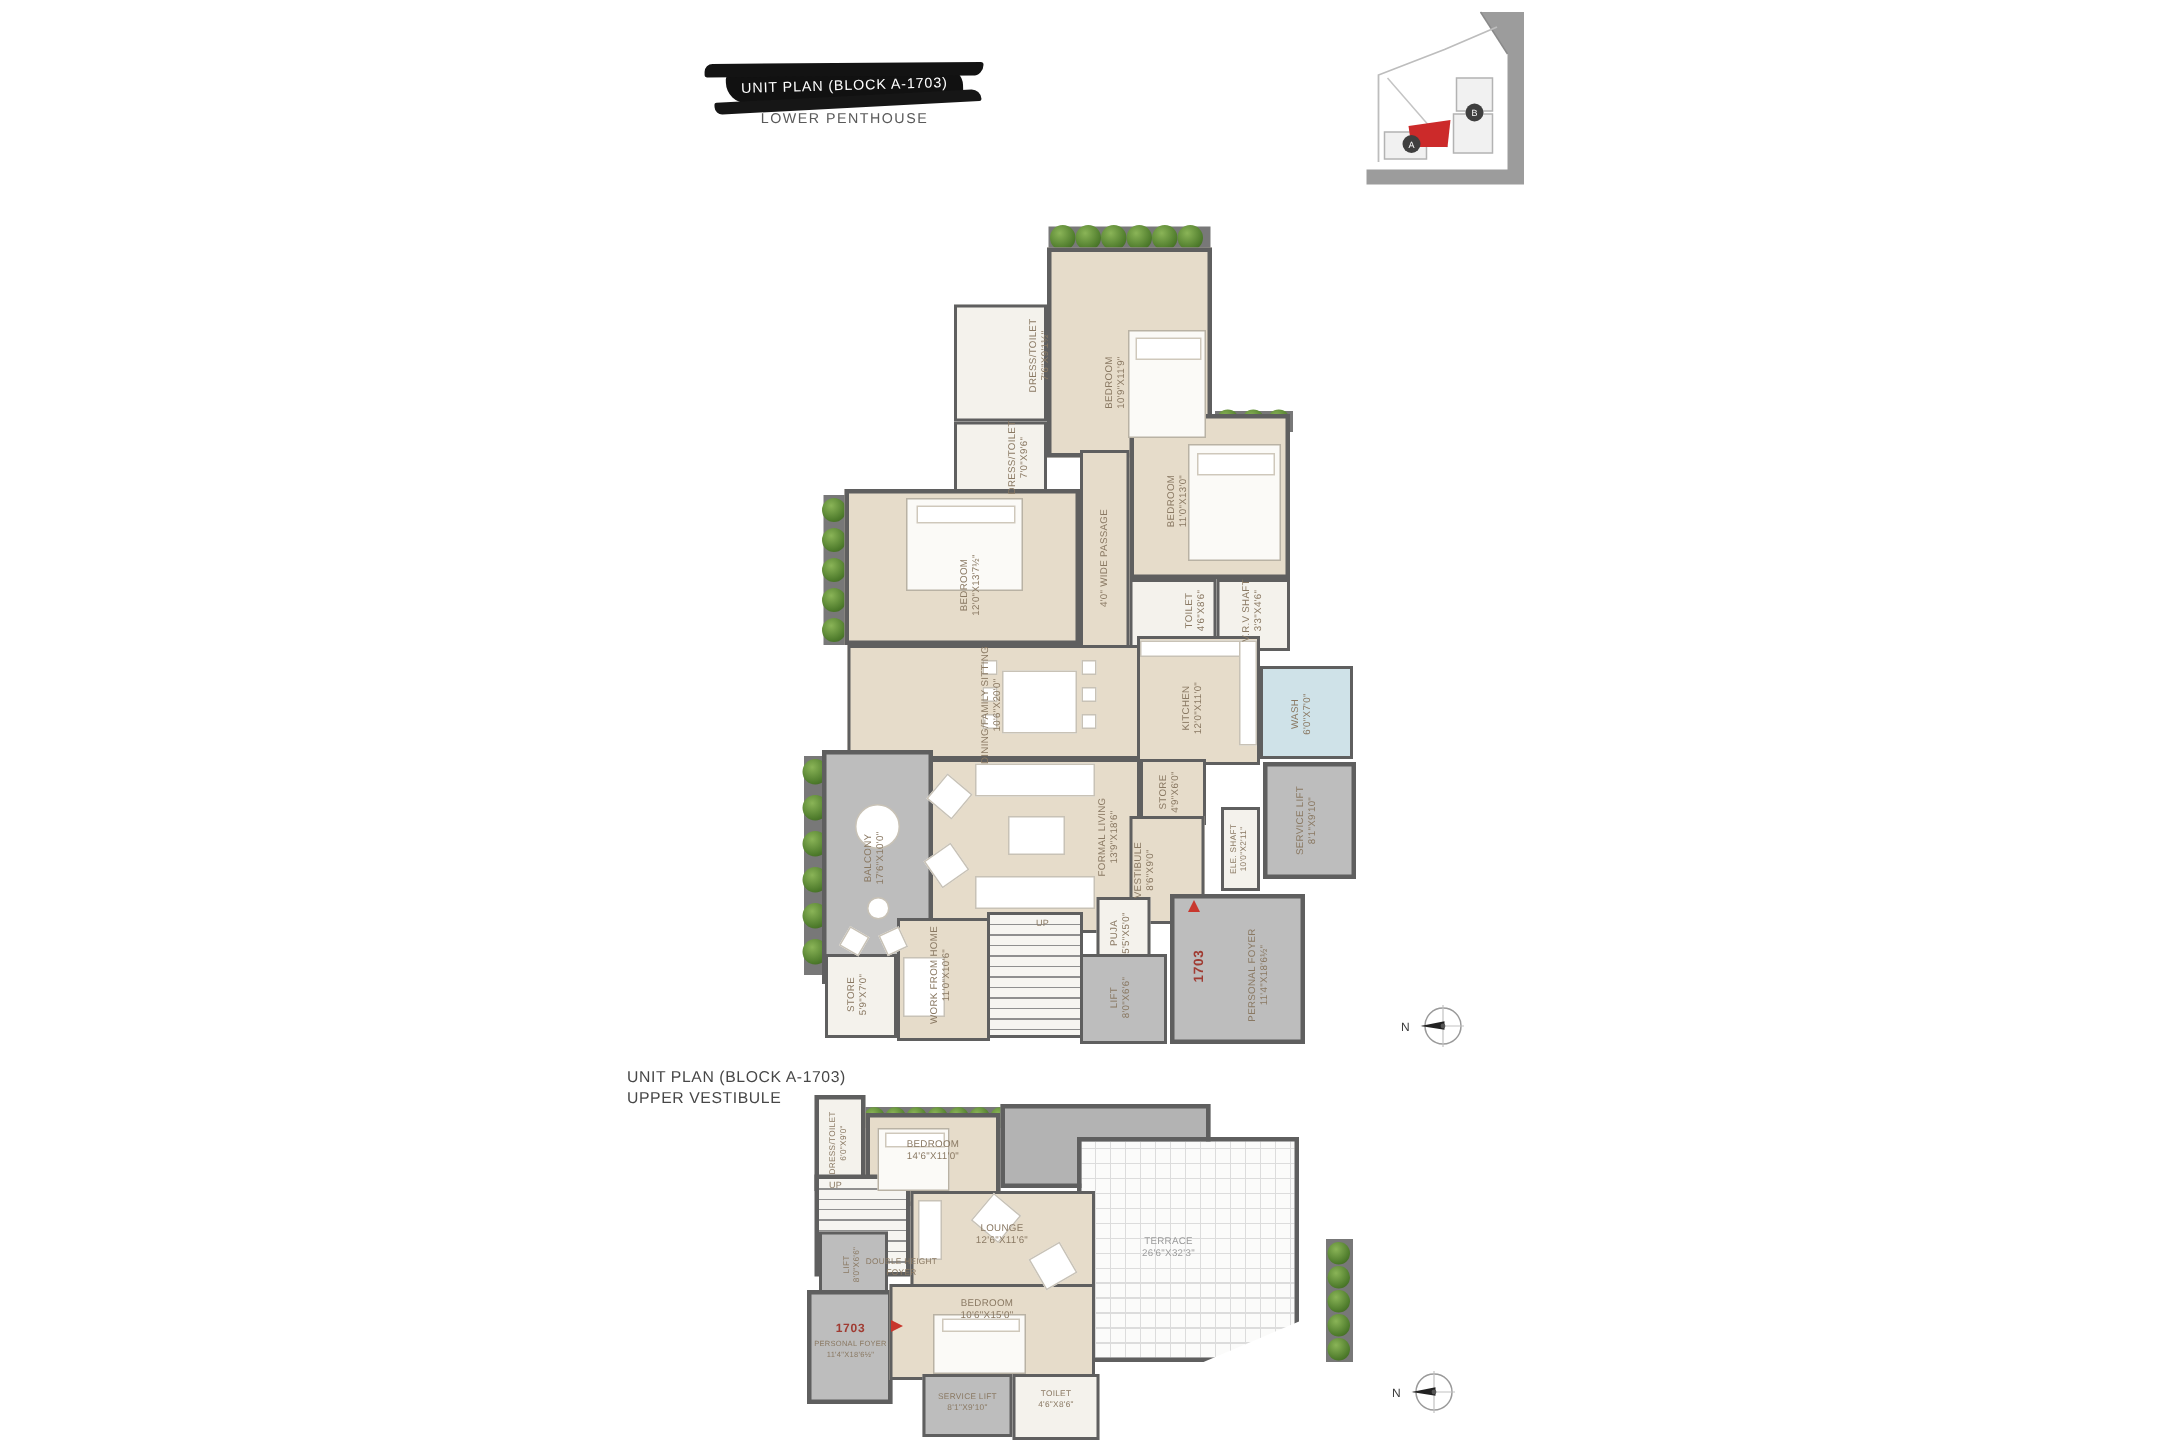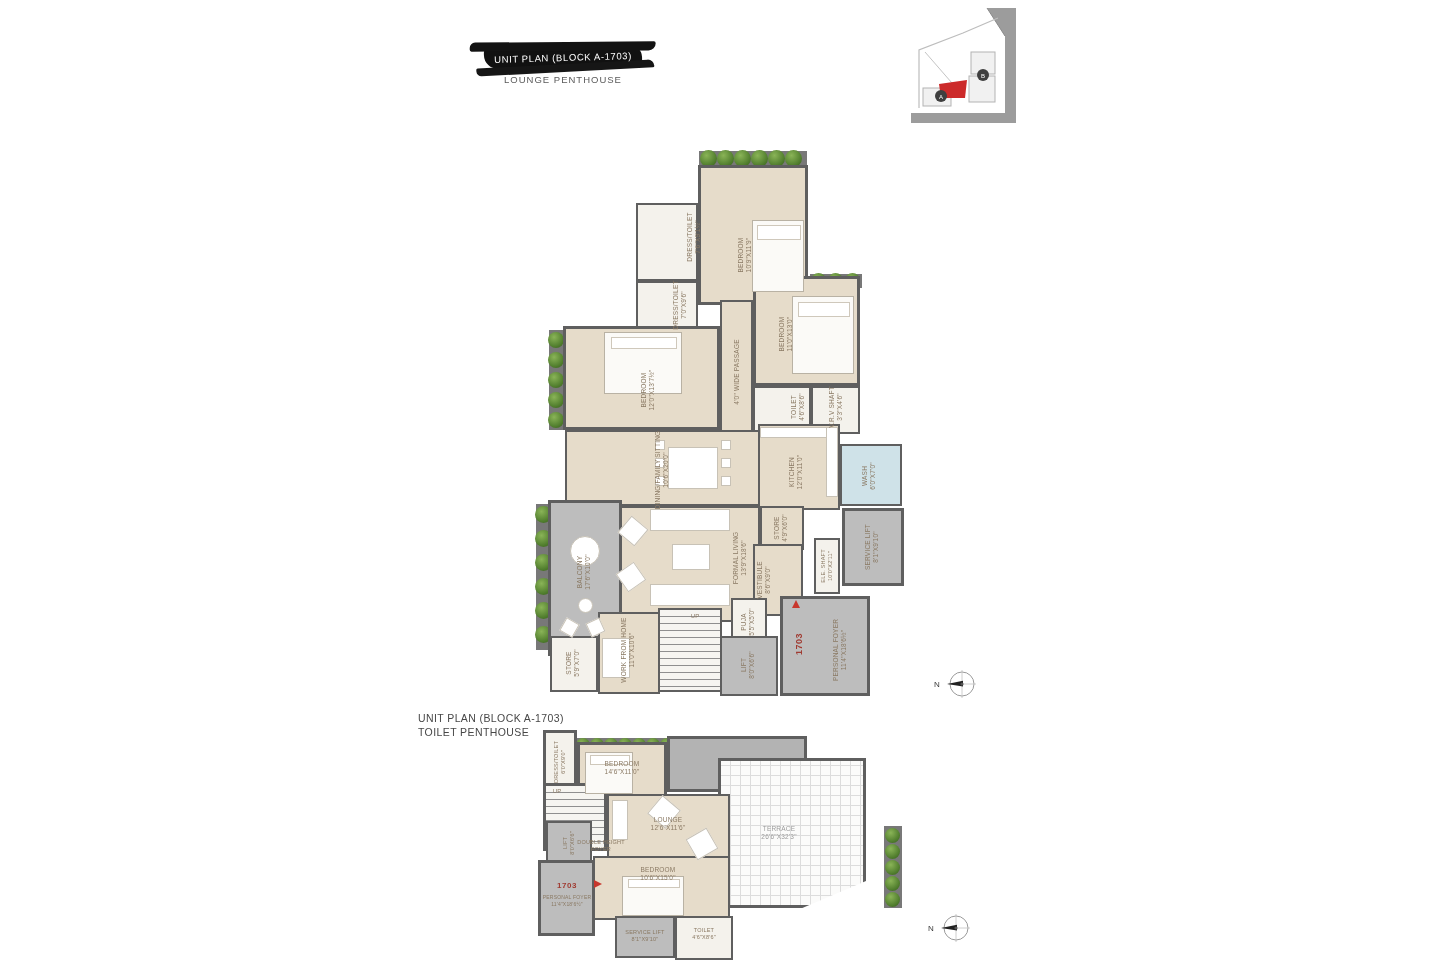--- a/index.html
+++ b/index.html
@@ -68,25 +68,25 @@
     border-bottom:8px solid #c8372d;
   }
   .compass-n { position:absolute; color:#3c3c3c; font-size:8px; z-index:5; }
 </style>
 </head>
 <body>
 
 <div class="brush">
   <span>UNIT PLAN (BLOCK A-1703)</span>
 </div>
-<div class="subtitle">LOUNGE PENTHOUSE</div>
+<div class="subtitle">LOWER PENTHOUSE</div>
 
 <div class="uptitle">
   <div>UNIT PLAN (BLOCK A-1703)</div>
-  <div>TOILET PENTHOUSE</div>
+  <div>UPPER VESTIBULE</div>
 </div>
 
 <svg class="abs" style="left:903px;top:6px" width="120" height="122" viewBox="0 0 120 122">
   <path d="M84,2 L113,2 L113,117 L8,117 L8,107 L102,107 L102,30 Z" fill="#9c9c9c"></path>
   <path d="M84,2 L102,30" stroke="#8a8a8a" stroke-width="1" fill="none"></path>
   <polyline points="16,102 16,44 60,27 95,12" fill="none" stroke="#bdbdbd" stroke-width="1.2"></polyline>
   <polyline points="22,46 62,92" fill="none" stroke="#c4c4c4" stroke-width="1"></polyline>
   <g>
     <rect x="68" y="46" width="24" height="22" fill="#f1f1f1" stroke="#b3b3b3"></rect>
     <rect x="66" y="70" width="26" height="26" fill="#f1f1f1" stroke="#b3b3b3"></rect>

